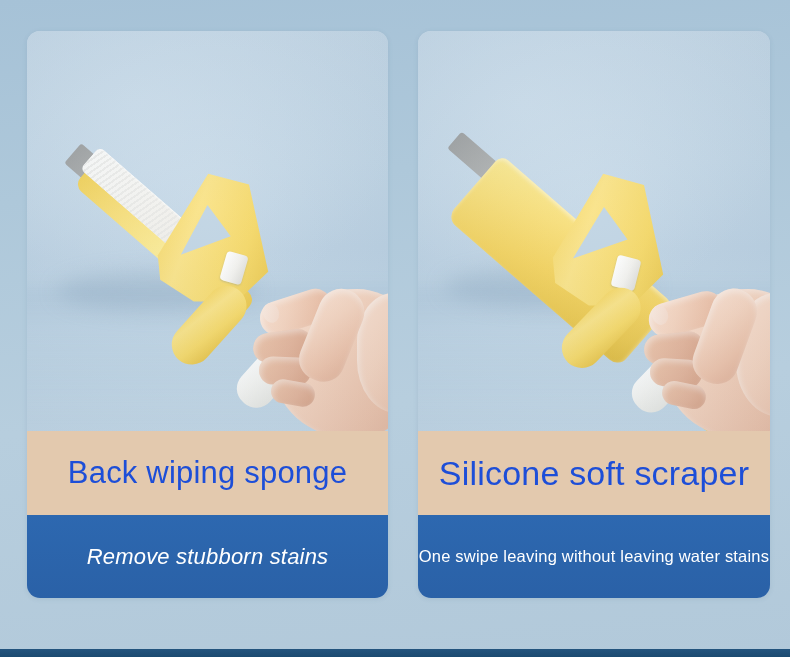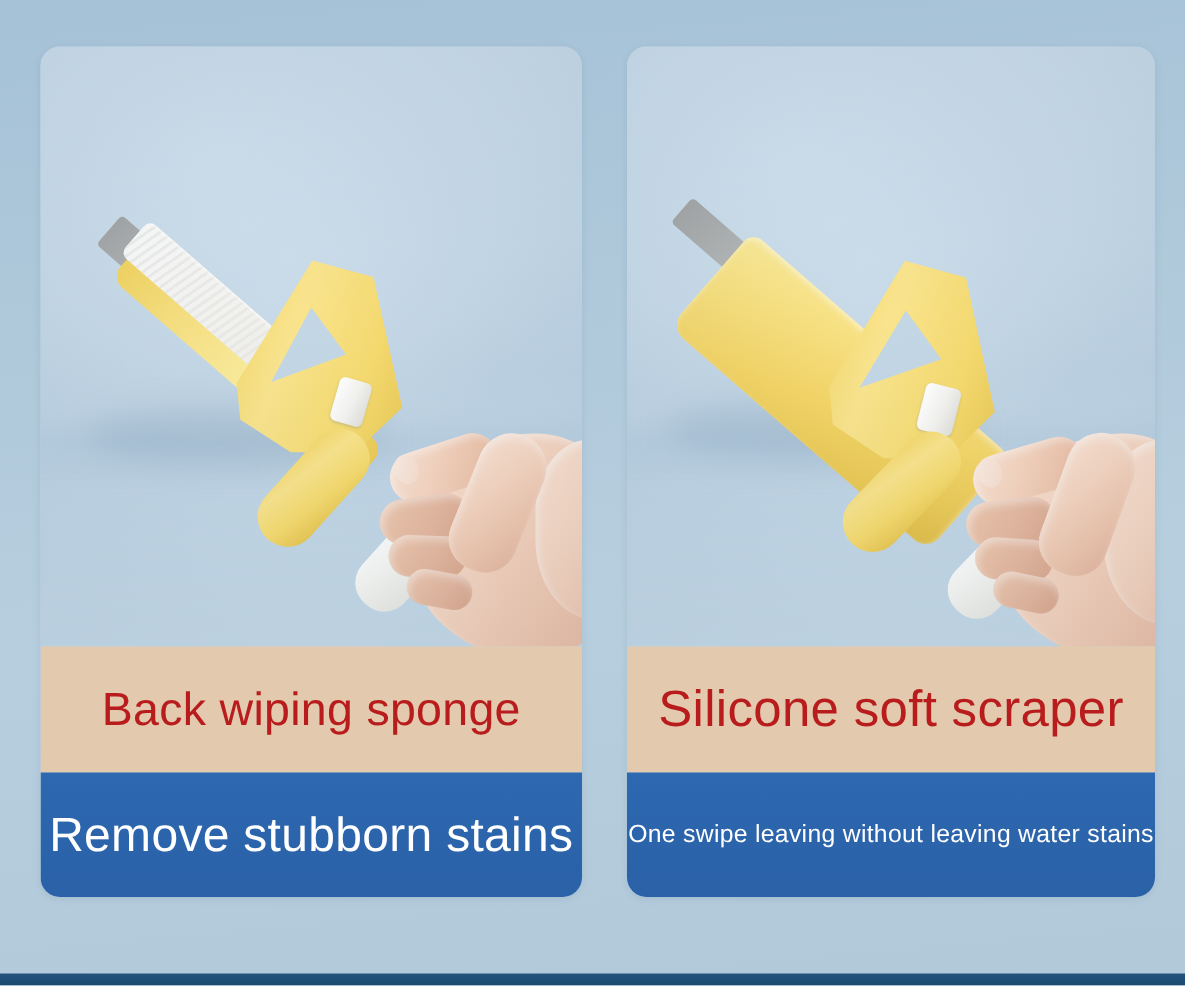--- a/index.html
+++ b/index.html
@@ -127,33 +127,33 @@
     border-radius:50%;
   }
 
   
   .band-beige{
     position:absolute; left:0; right:0; top:400px; height:84px;
     background:#e3c9ae;
     display:flex; align-items:center; justify-content:center;
   }
   .band-beige .txt{
-    font-size:31px; color:#b91c1c; letter-spacing:.2px; white-space:nowrap;
+    font-size:31px; color:#1d4ed8; letter-spacing:.2px; white-space:nowrap;
   }
   .panel.right .band-beige .txt{ font-size:34px; }
 
   .band-blue{
     position:absolute; left:0; right:0; top:484px; bottom:0;
     background:linear-gradient(180deg,#2d68b0 0%,#2a61a7 100%);
     display:flex; align-items:center; justify-content:center;
   }
   .band-blue .txt{
     color:#ffffff; white-space:nowrap; letter-spacing:.2px;
   }
-  .panel.left  .band-blue .txt{ font-size:32px; }
+  .panel.left  .band-blue .txt{ font-size:22px;font-style:italic; }
   .panel.right .band-blue .txt{ font-size:16.5px; }
 </style>
 </head>
 <body>
 
 <div class="panel left">
 
   <div class="photo">
     <div class="horizon"></div>
 

